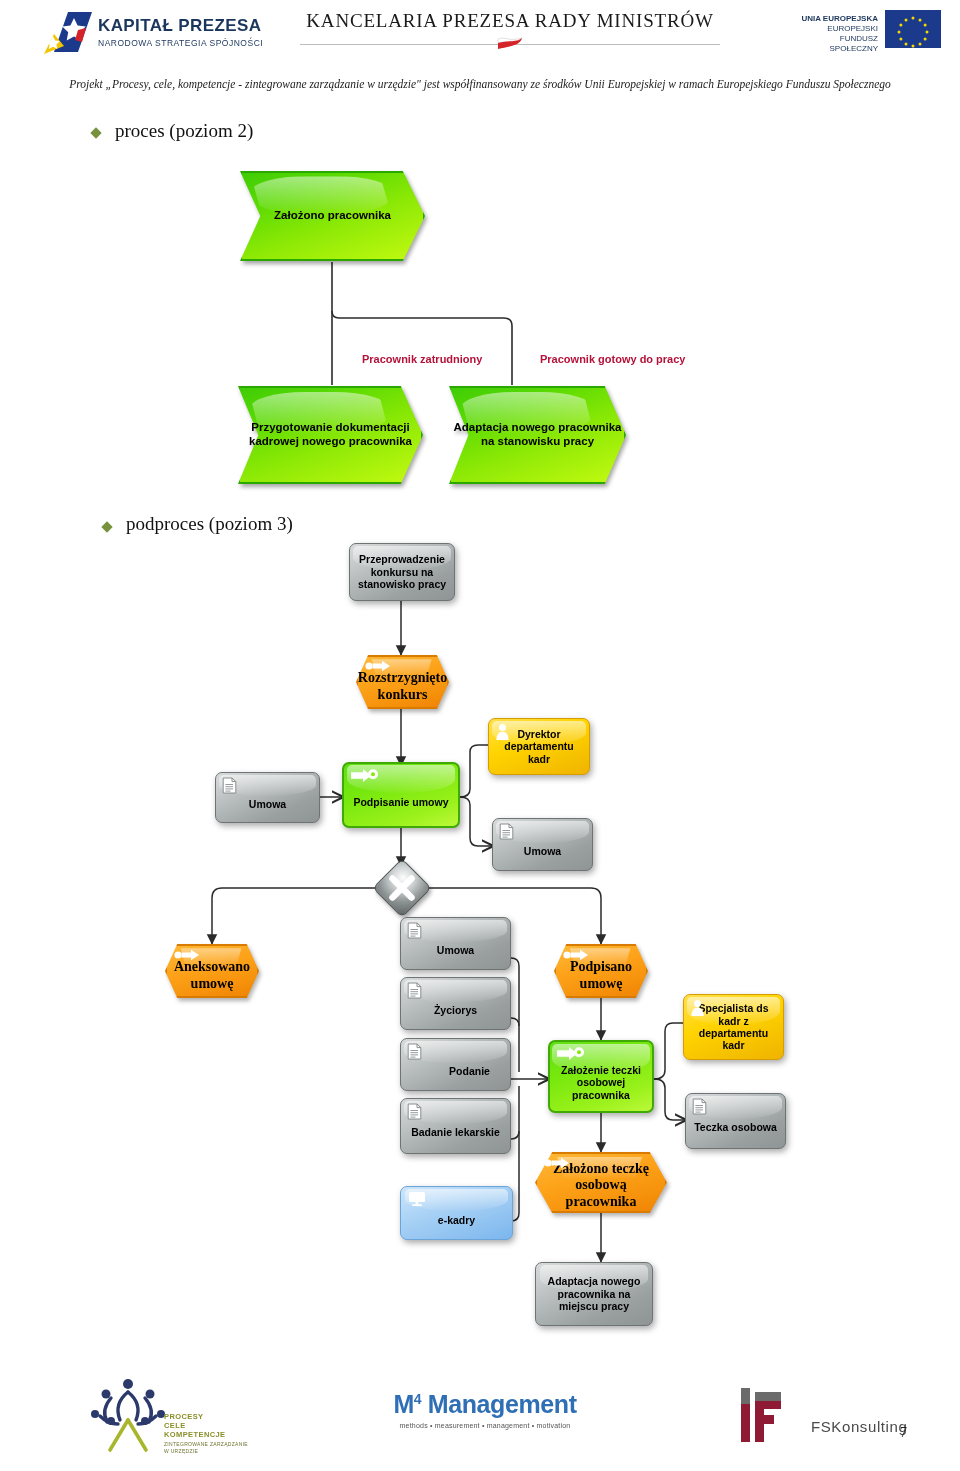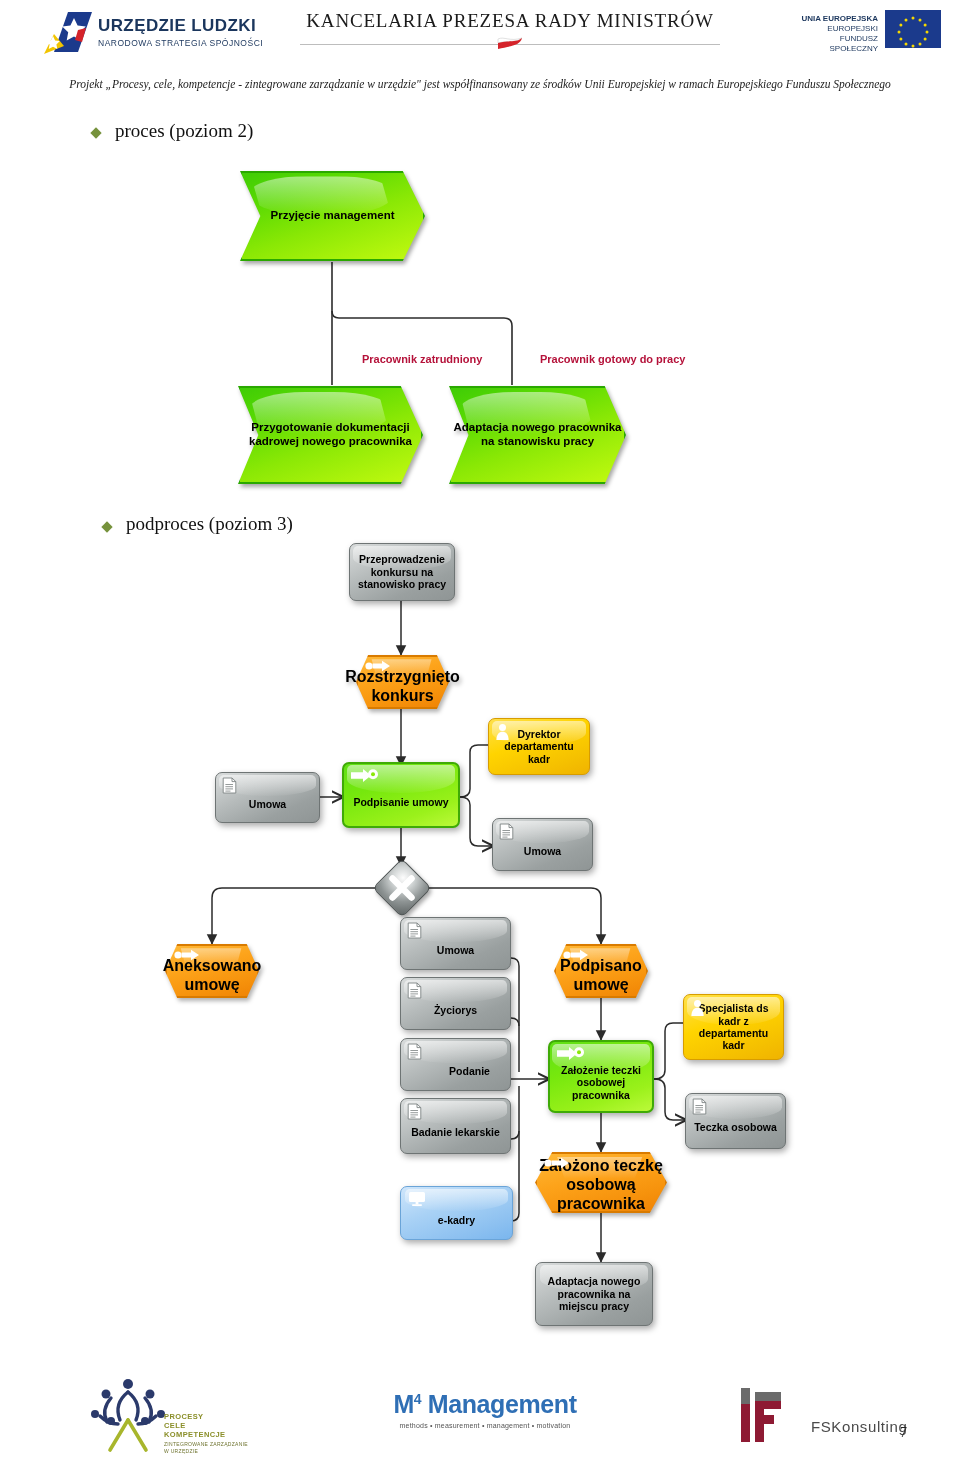--- a/index.html
+++ b/index.html
@@ -82,21 +82,21 @@
     position:absolute; inset:0;
     background:linear-gradient(165deg,#ffb938 0%,#fda31a 40%,#f6920c 75%,#ef8305 100%);
     border:2px solid #d97b00;
     clip-path:polygon(13% 0%, 87% 0%, 100% 50%, 87% 100%, 13% 100%, 0% 50%);
   }
   .hex .gloss {
     position:absolute; left:14%; top:8%; width:70%; height:36%;
     background:linear-gradient(180deg,rgba(255,255,255,.42),rgba(255,255,255,0));
     clip-path:polygon(4% 0%, 96% 0%, 88% 100%, 12% 100%);
   }
-  .hex .lbl { font-size:16px; }
+  .hex .lbl { font-size:14px;font-family:Liberation Serif, serif; }
 
   
   .ic { position:absolute; z-index:4; }
   .ic.doc { left:7px; top:5px; width:15px; height:17px; }
   .ic.person { left:7px; top:5px; width:15px; height:18px; }
   .ic.mon { left:8px; top:5px; width:18px; height:16px; }
   .ic.arrow-ev { left:9px; top:5px; width:27px; height:12px; }
   .ic.arrow-gear { left:9px; top:6px; width:30px; height:15px; }
 
   
@@ -137,21 +137,21 @@
 
   <div id="kl-logo">
     <svg id="kl-mark" viewBox="0 0 56 48">
       <path d="M30 2 L54 2 L40 42 L16 42 Z" fill="#1b3a8c"></path>
       <path d="M16 24 L6 44 L26 36 Z" fill="#f2c500"></path>
       <polygon points="36,8 39.6,15.5 47.8,16.6 41.8,22.3 43.3,30.4 36,26.5 28.7,30.4 30.2,22.3 24.2,16.6 32.4,15.5" fill="#ffffff"></polygon>
       <polygon points="15,26 17.1,30.4 21.9,31 18.4,34.4 19.3,39.1 15,36.8 10.7,39.1 11.6,34.4 8.1,31 12.9,30.4" fill="#ffffff"></polygon>
       <path d="M40 20 L48 18 L44 32 L37 30 Z" fill="#d5232a"></path>
     </svg>
     <div id="kl-text">
-      <div id="kl-title">URZĘDZIE LUDZKI</div>
+      <div id="kl-title">KAPITAŁ PREZESA</div>
       <div id="kl-sub">NARODOWA STRATEGIA SPÓJNOŚCI</div>
     </div>
   </div>
 
   <div id="ue-logo">
     <div id="ue-text">
       <div id="ue-l1">UNIA EUROPEJSKA</div>
       <div id="ue-l2">EUROPEJSKI</div>
       <div id="ue-l3">FUNDUSZ SPOŁECZNY</div>
     </div>
@@ -203,21 +203,21 @@
 
     <path d="M332,262 L332,385" fill="none" stroke="#2b2b2b" stroke-width="1.6"></path>
 
     <path d="M332,311 Q332,318 339,318 L504,318 Q512,318 512,326 L512,385" fill="none" stroke="#2b2b2b" stroke-width="1.6"></path>
   </svg>
 </div>
 
 <div class="node chev" style="left:240px; top:171px; width:185px; height:90px;">
   <div class="body"></div>
   <div class="gloss"></div>
-  <div class="lbl">Przyjęcie management</div>
+  <div class="lbl">Założono pracownika</div>
 </div>
 
 <div style="position:absolute; left:362px; top:353px; font-size:11px; font-weight:bold; color:#b5123a;">Pracownik zatrudniony</div>
 <div style="position:absolute; left:540px; top:353px; font-size:11px; font-weight:bold; color:#b5123a;">Pracownik gotowy do pracy</div>
 
 <div class="node chev" style="left:238px; top:386px; width:185px; height:98px;">
   <div class="body"></div>
   <div class="gloss"></div>
   <div class="lbl">Przygotowanie dokumentacji kadrowej nowego pracownika</div>
 </div>

